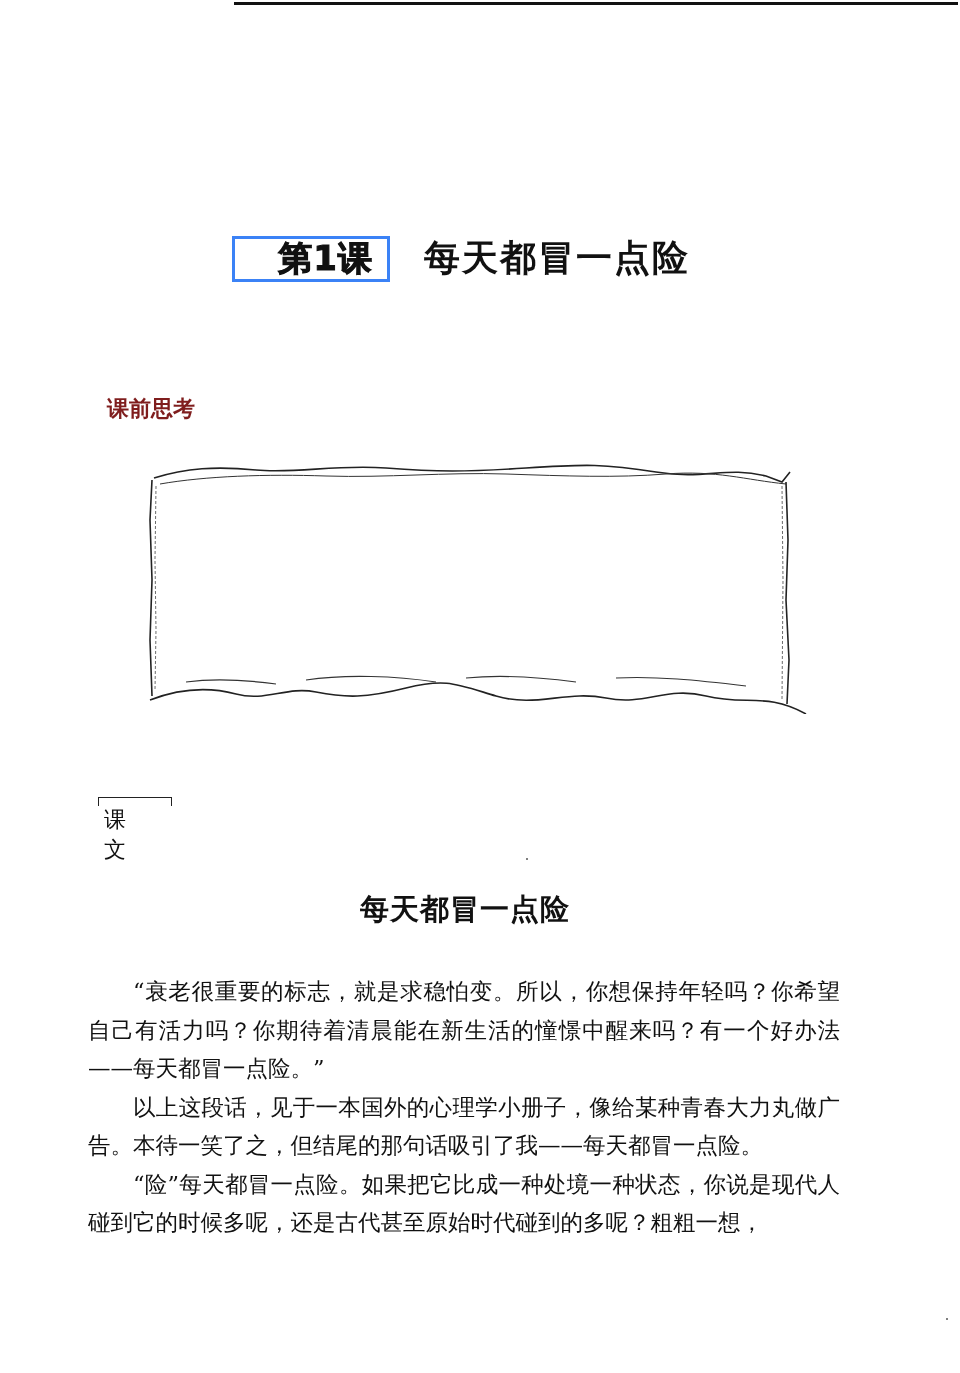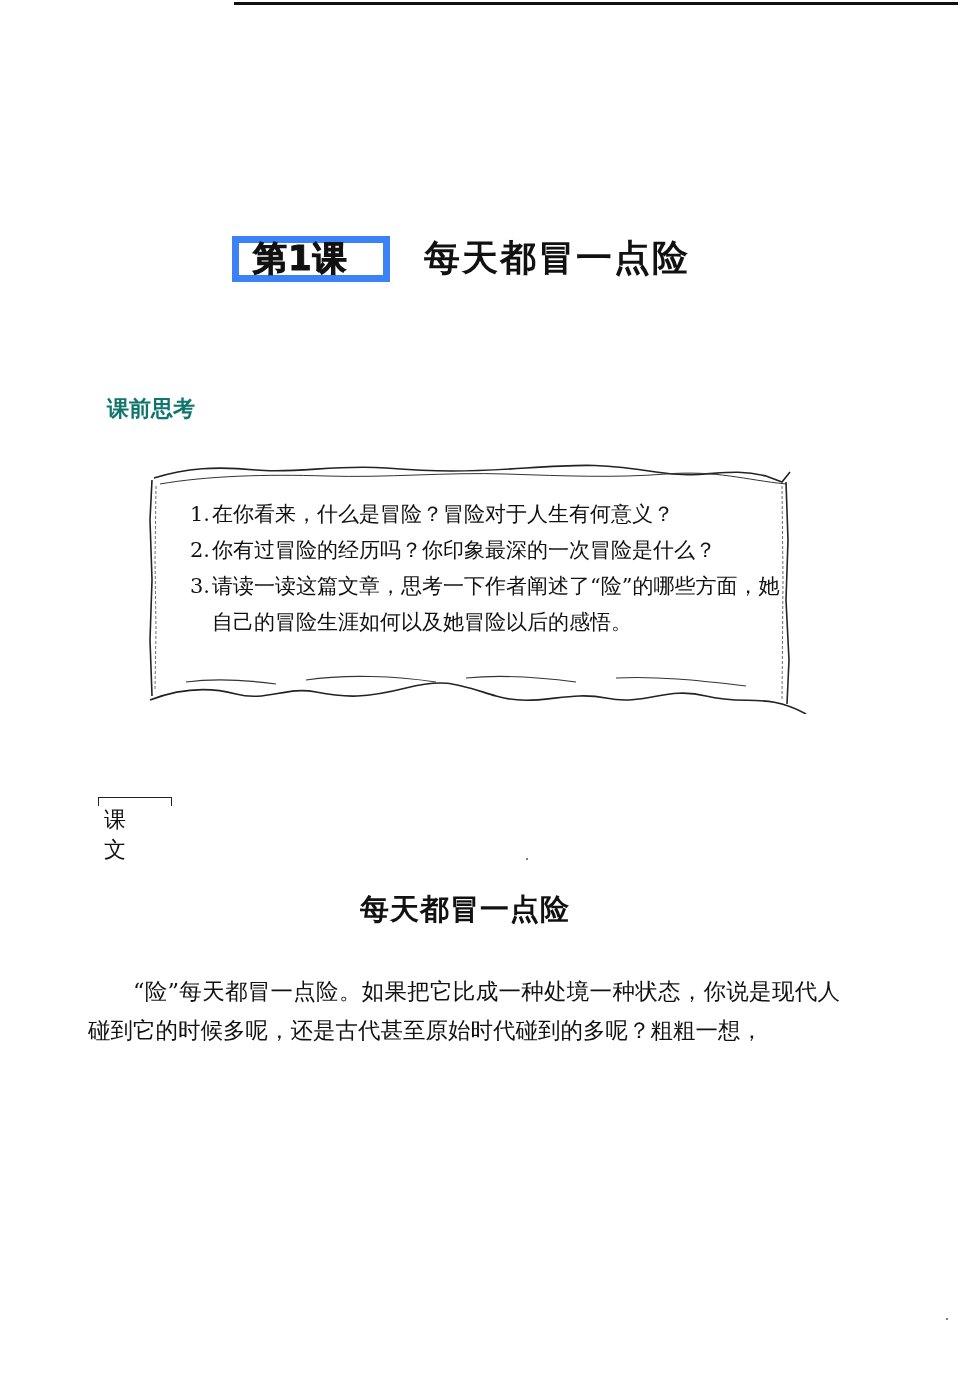--- a/index.html
+++ b/index.html
@@ -25,28 +25,28 @@
     }
     
     .lesson-header {
       position: absolute;
       left: 232px;
       top: 234px;
       display: flex;
       align-items: center;
     }
     .lesson-badge {
-      border: 7px solid #3b82f6;
+      border: 3px solid #3b82f6;
       padding: 2px 14px 2px 14px;
       height: 46px;
       display: flex;
       align-items: center;
       box-sizing: border-box;
       width: 158px;
-      justify-content: flex-start;
+      justify-content: flex-end;
       background: #fff;
     }
     .lesson-badge span {
       font-family: "DejaVu Sans", sans-serif;
       font-weight: bold;
       font-size: 34px;
       letter-spacing: 1px;
       color: #111;
       -webkit-text-stroke: 1px #111;
     }
@@ -59,21 +59,21 @@
       color: #111;
     }
     
     .prethink-heading {
       position: absolute;
       left: 107px;
       top: 394px;
       font-family: "DejaVu Sans", sans-serif;
       font-weight: bold;
       font-size: 22px;
-      color: #0f766e;
+      color: #7f1d1d;
     }
     
     .question-box {
       position: absolute;
       left: 146px;
       top: 460px;
       width: 664px;
       height: 254px;
     }
     .question-box svg.frame {
@@ -190,38 +190,29 @@
 
     <path d="M6 20 L 4 60 L 6 120 L 4 180 L 6 236" fill="none" stroke="#222" stroke-width="1.6"></path>
     <path d="M10 26 L 9 100 L 10 170 L 9 230" fill="none" stroke="#444" stroke-width="0.8" stroke-dasharray="3 2"></path>
 
     <path d="M640 22 L 642 80 L 640 140 L 643 200 L 641 244" fill="none" stroke="#222" stroke-width="1.6"></path>
     <path d="M636 26 L 637 120 L 636 240" fill="none" stroke="#444" stroke-width="0.8" stroke-dasharray="3 2"></path>
 
     <path d="M4 240 C 30 230, 60 226, 90 234 S 140 226, 170 232 S 220 238, 260 228 S 310 224, 350 236 S 420 230, 460 238 S 520 226, 560 236 S 620 232, 660 254" fill="none" stroke="#222" stroke-width="1.6"></path>
     <path d="M40 222 C 70 218, 100 220, 130 224 M 160 220 C 200 214, 250 216, 290 222 M 320 218 C 360 214, 400 218, 430 222 M 470 218 C 510 216, 550 220, 600 226" fill="none" stroke="#333" stroke-width="1.2"></path>
   </svg>
-  <ul class="question-list">
-    <li>
-      <span class="num">1.</span><span>在你看来，什么是冒险？冒险对于人生有何意义？</span>
-    </li>
-    <li>
-      <span class="num">2.</span><span>你有过冒险的经历吗？你印象最深的一次冒险是什么？</span>
-    </li>
-    <li>
-      <span class="num">3.</span><span>请读一读这篇文章，思考一下作者阐述了“险”的哪些方面，她自己的冒险生涯如何以及她冒险以后的感悟。</span>
-    </li>
-  </ul>
 </div>
 
 <div class="text-heading">
   <div class="corner-tl"></div>
   <span>课 文</span>
 </div>
 
 <div class="article-title">每天都冒一点险</div>
 
 <div class="article-body">
+  <p>“衰老很重要的标志，就是求稳怕变。所以，你想保持年轻吗？你希望自己有活力吗？你期待着清晨能在新生活的憧憬中醒来吗？有一个好办法——每天都冒一点险。”</p>
+  <p>以上这段话，见于一本国外的心理学小册子，像给某种青春大力丸做广告。本待一笑了之，但结尾的那句话吸引了我——每天都冒一点险。</p>
   <p>“险”每天都冒一点险。如果把它比成一种处境一种状态，你说是现代人碰到它的时候多呢，还是古代甚至原始时代碰到的多呢？粗粗一想，</p>
 </div>
 
 <div class="speck" style="left:526px; top:858px;"></div>
 <div class="speck" style="left:946px; top:1318px;"></div>
 
 </body></html>

